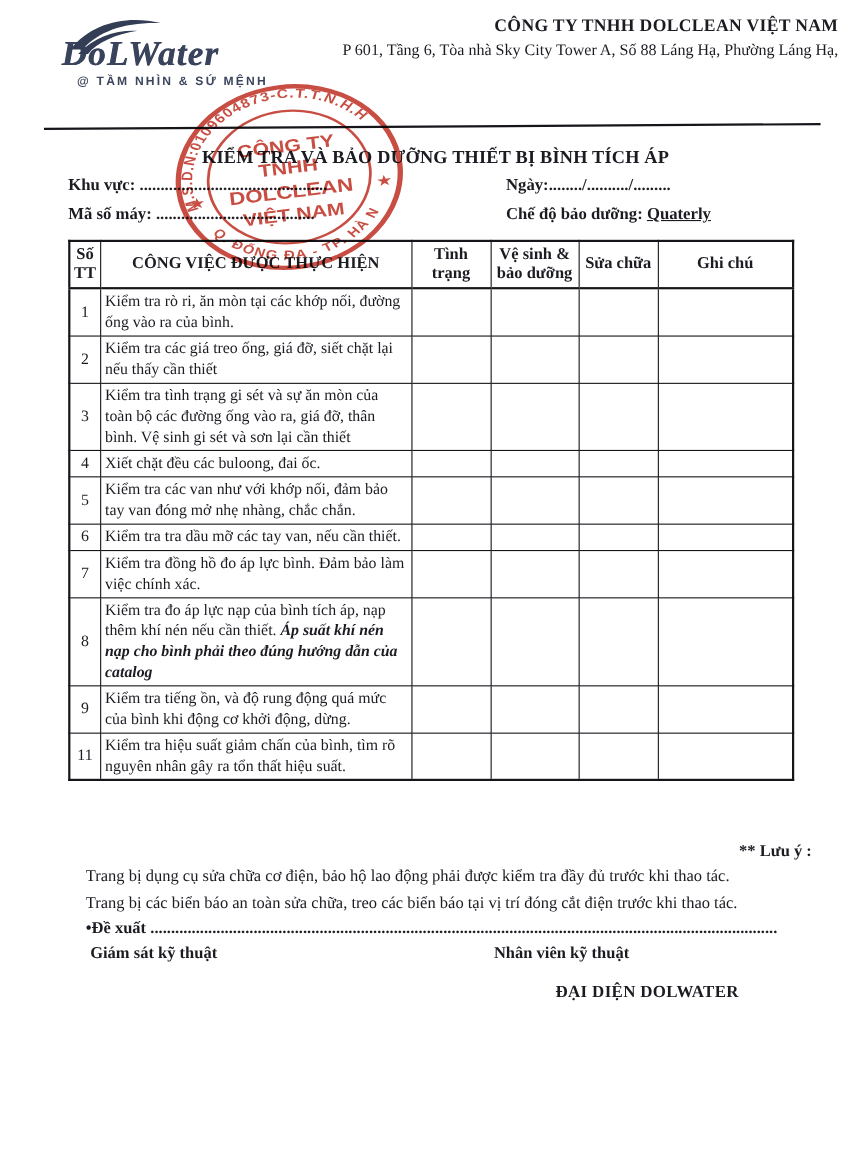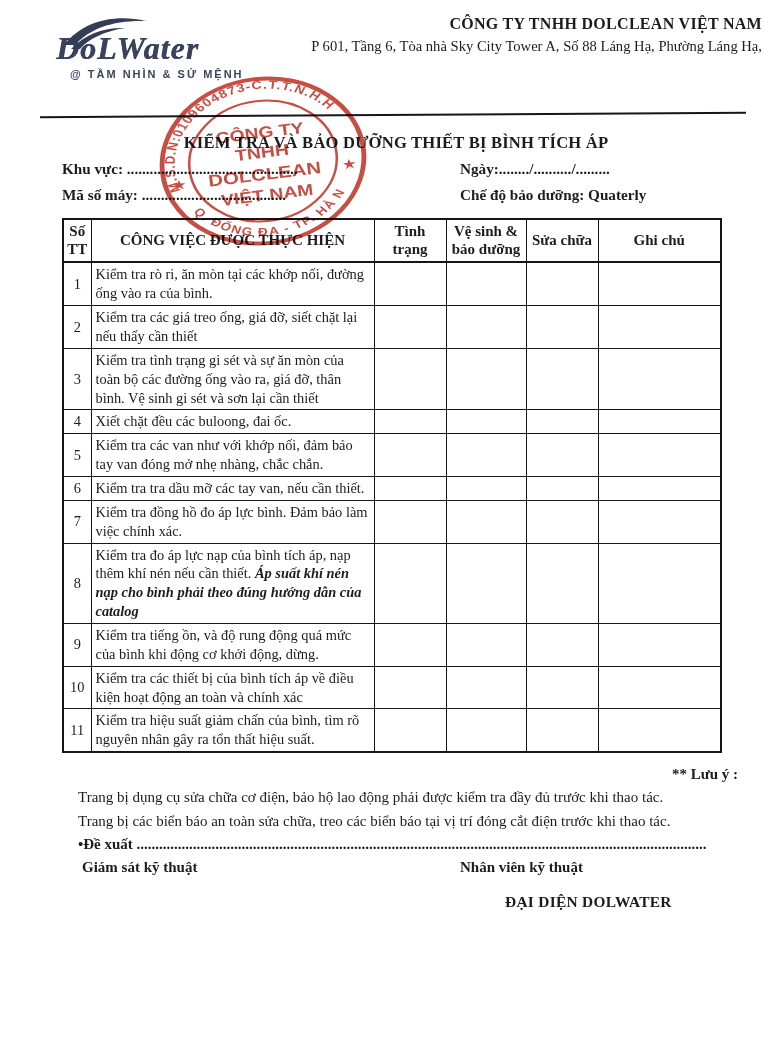--- a/index.html
+++ b/index.html
@@ -41,21 +41,21 @@
   
   .doc-title{
     position:absolute;top:133px;left:0;width:100%;text-align:center;
     font-size:16.6px;font-weight:bold;letter-spacing:0.2px;padding-left:14px;box-sizing:border-box;
   }
   .field-row{position:absolute;left:62px;right:56px;font-weight:bold;font-size:15.2px;white-space:nowrap;}
   .fr1{top:160px;}
   .fr2{top:186px;}
   .field-left{display:inline-block;}
   .field-right{position:absolute;left:398px;top:0;}
-  .underlined{}
+  .underlined{text-decoration:underline;}
 
   
   table.check{
     position:absolute;top:218px;left:62px;width:658px;border-collapse:collapse;
     font-size:14.4px;border:2.6px solid #15151a;table-layout:fixed;
   }
   table.check th,table.check td{border:1.6px solid #15151a;}
   table.check thead th{
     font-weight:bold;text-align:center;vertical-align:middle;
     padding:3px 2px;line-height:1.18;font-size:15px;border-bottom:2.4px solid #15151a;
@@ -65,21 +65,21 @@
   td.task em{font-weight:bold;font-style:italic;}
 
   
   .footer{position:absolute;left:56px;right:40px;top:763px;font-size:15px;line-height:1.55;}
   .luu-y{font-weight:bold;text-align:right;}
   .note{margin-left:22px;}
   .de-xuat{
     margin-left:22px;font-weight:bold;white-space:nowrap;overflow:hidden;width:640px;
   }
   .signs{position:relative;margin-left:26px;font-weight:bold;height:22px;}
-  .sign-right{position:absolute;left:378px;top:0;}
+  .sign-right{position:absolute;left:367px;top:0;}
   .rep{
     position:absolute;top:893px;left:505px;font-weight:bold;font-size:15.4px;letter-spacing:0.3px;
   }
 </style>
 </head>
 <body>
 
 <div class="page">
 
   <div class="header">
@@ -230,28 +230,20 @@
       </tr>
       <tr>
         <td class="no">9</td>
         <td class="task"><span>Kiểm tra tiếng ồn, và độ rung động quá mức của bình khi động cơ khởi động, dừng.</span></td>
         <td></td>
           <td></td>
           <td></td>
           <td></td>
       </tr>
       <tr>
-        <td class="no">10</td>
-        <td class="task"><span>Kiểm tra các thiết bị của  bình tích áp về điều kiện hoạt động an toàn và chính xác</span></td>
-        <td></td>
-          <td></td>
-          <td></td>
-          <td></td>
-      </tr>
-      <tr>
         <td class="no">11</td>
         <td class="task"><span>Kiểm tra hiệu suất giảm chấn của bình, tìm rõ nguyên nhân gây ra tổn thất hiệu suất.</span></td>
         <td></td>
           <td></td>
           <td></td>
           <td></td>
       </tr>
     </tbody>
   </table>
 

